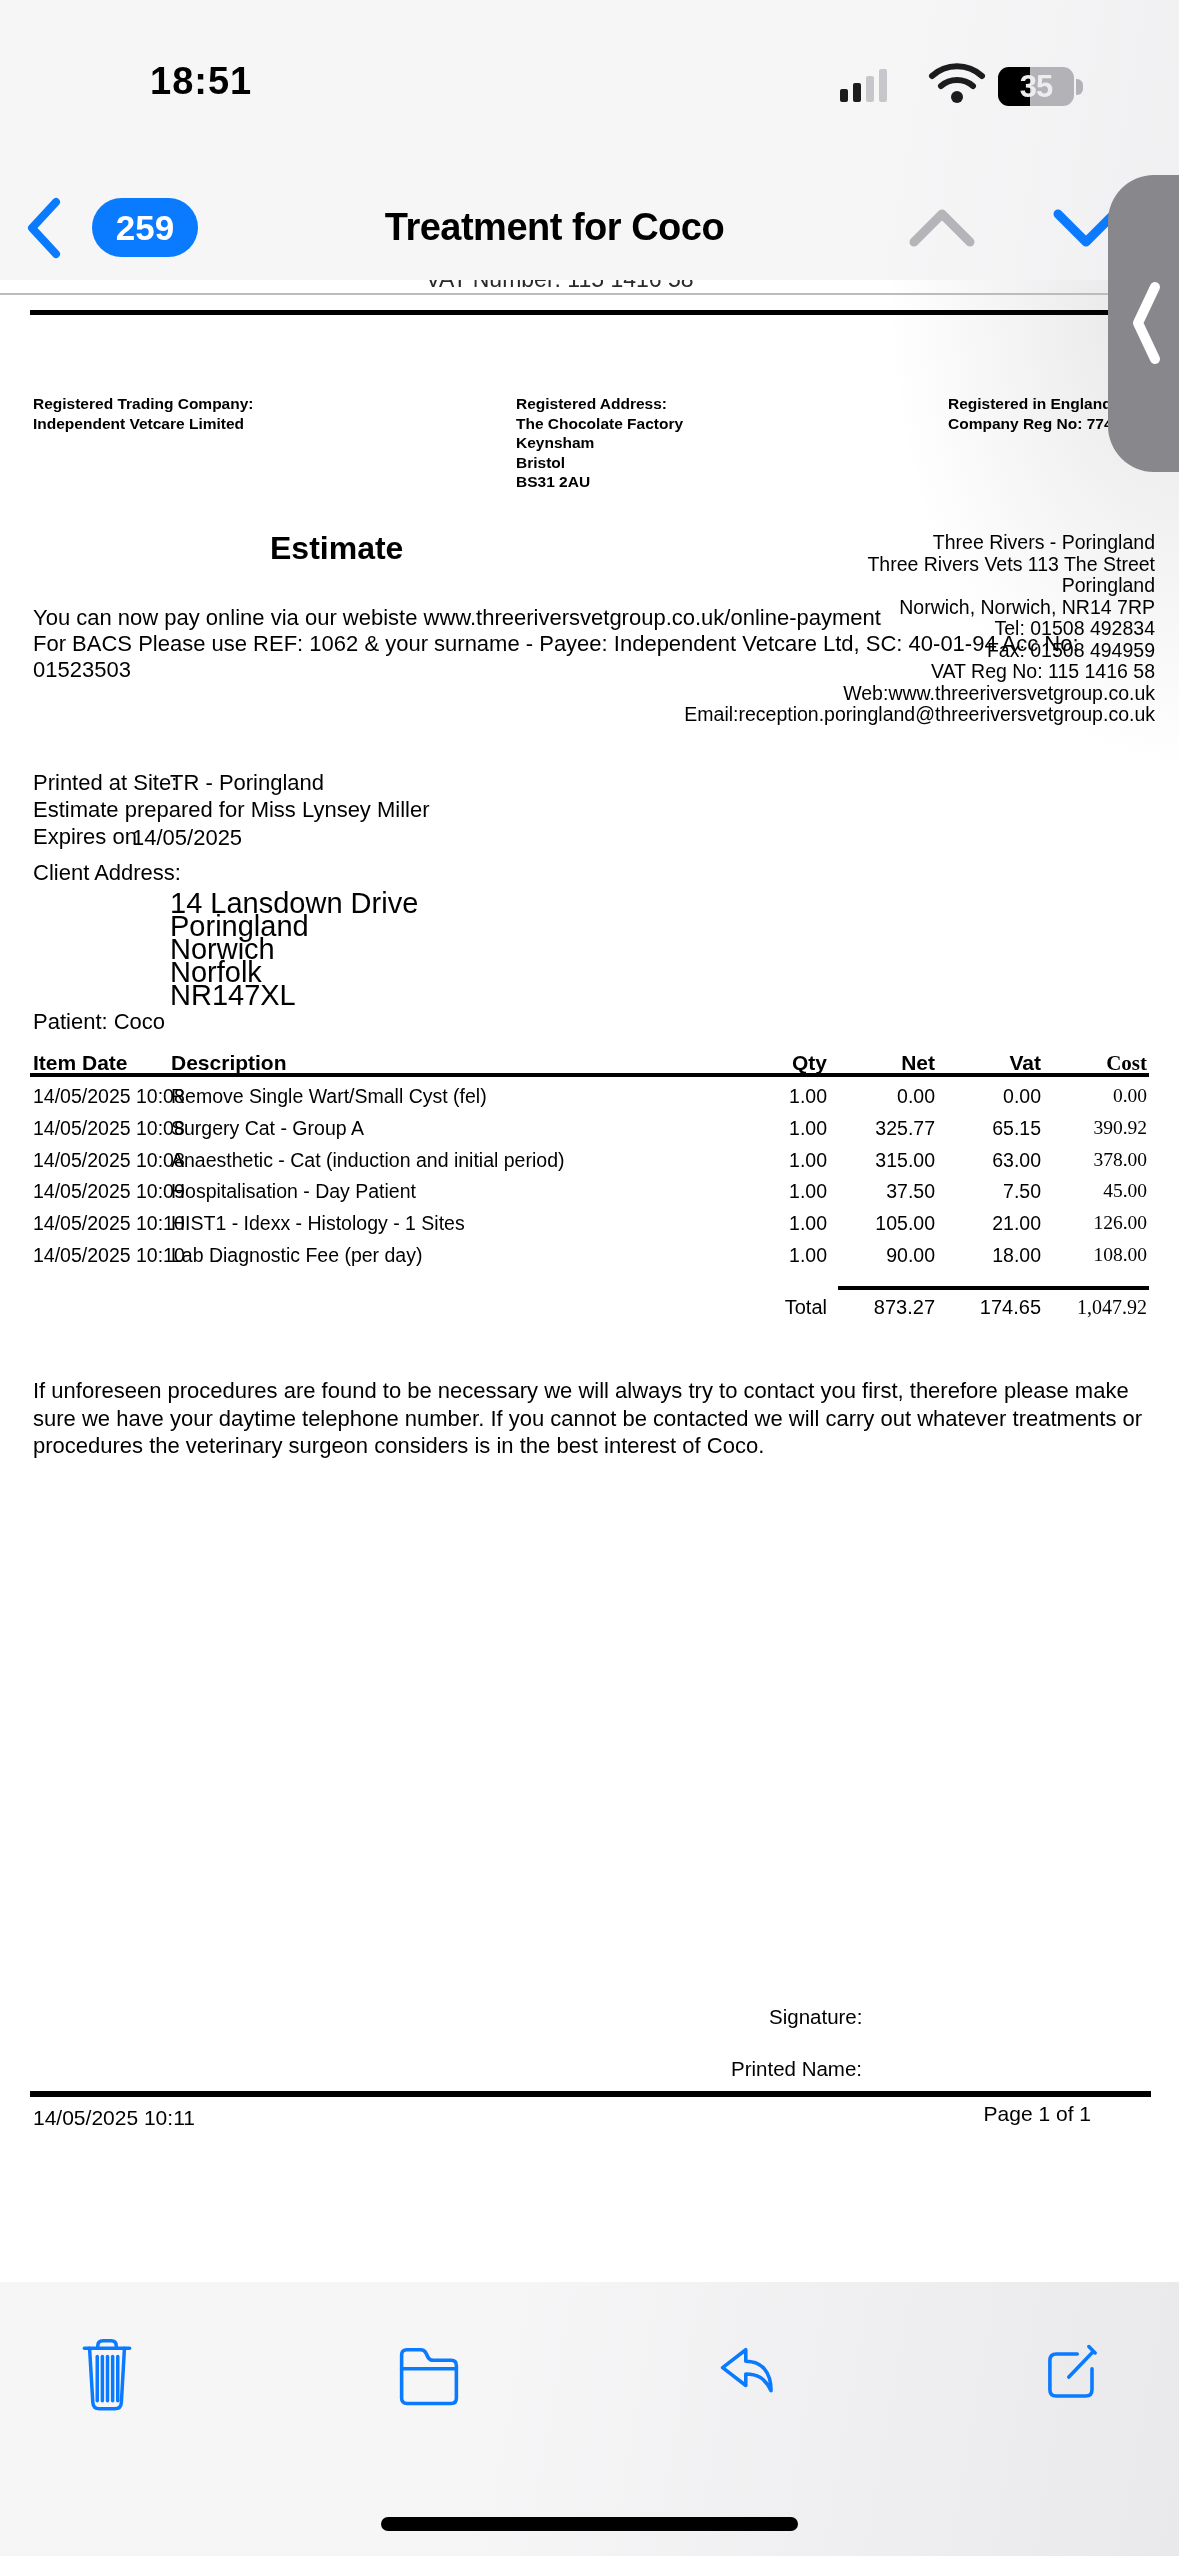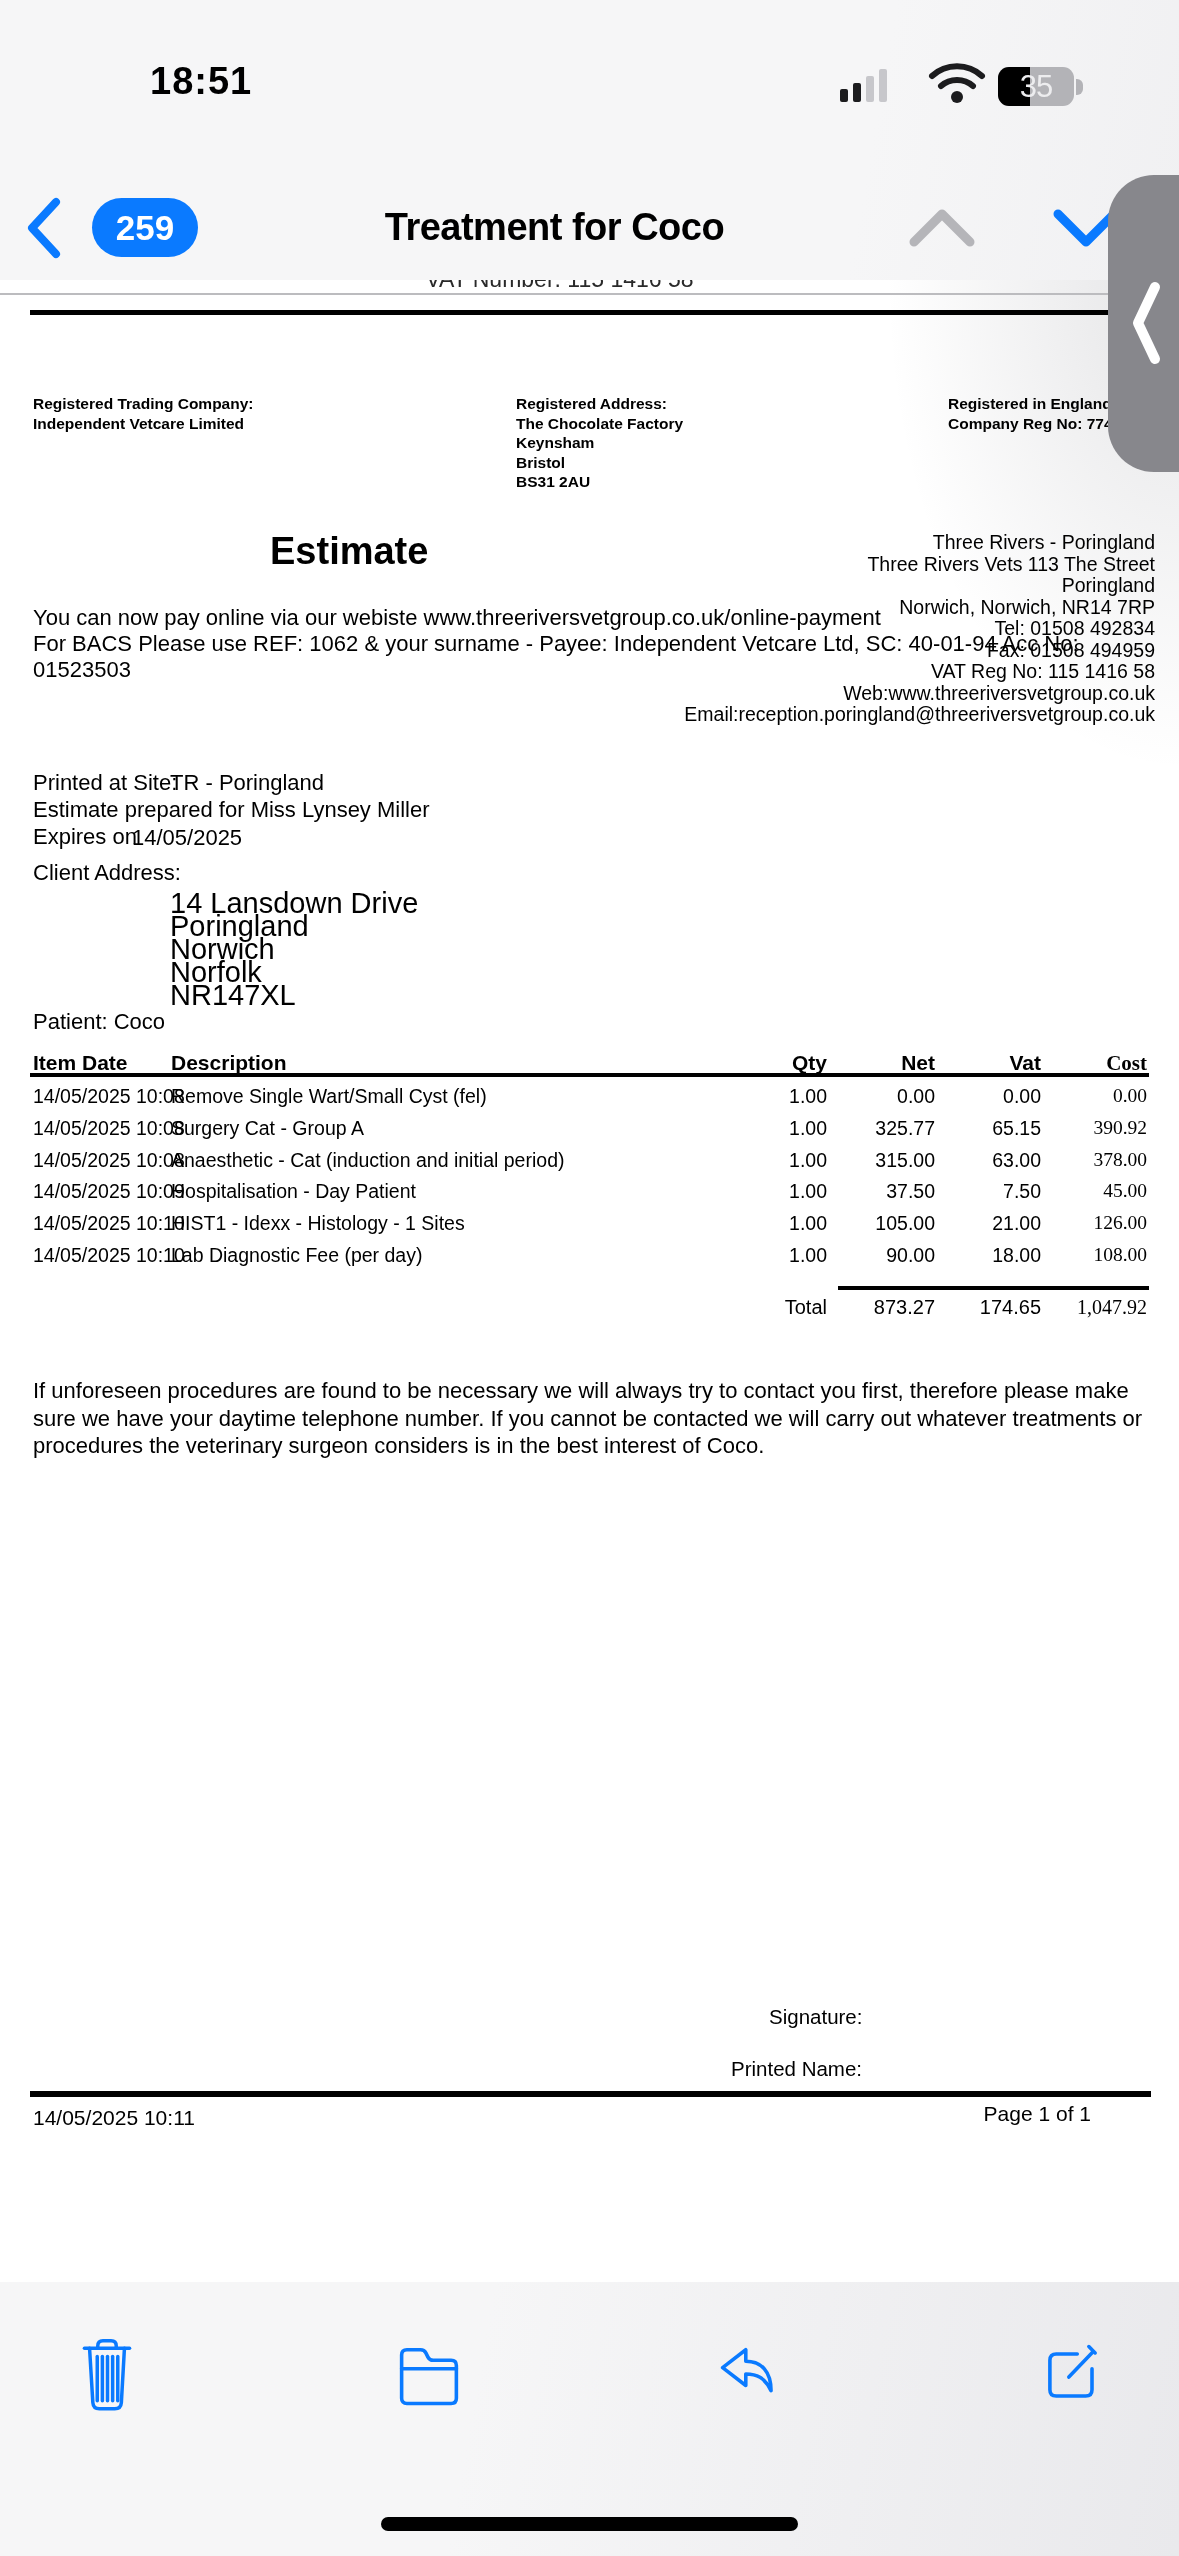--- a/index.html
+++ b/index.html
@@ -11,21 +11,21 @@
   
   .time{position:absolute;left:150px;top:60px;font-size:38px;font-weight:700;letter-spacing:1px;color:#000;}
   .sb-icons{position:absolute;left:840px;top:60px;width:250px;height:48px;}
   .sig{position:absolute;left:0;bottom:6px;display:flex;align-items:flex-end;gap:5px;}
   .sig i{display:block;width:8px;border-radius:2px;background:#1c1c1e;}
   .sig i.dim{background:#c7c7cb;}
   .wifi{position:absolute;left:88px;bottom:4px;}
   .batt{position:absolute;left:158px;bottom:2px;width:76px;height:39px;border-radius:11px;background:#b3b3b7;overflow:hidden;}
   .batt .fill{position:absolute;left:0;top:0;bottom:0;width:42%;background:#000;}
   .batt .pct{position:absolute;inset:0;display:flex;align-items:center;justify-content:center;
-    font-size:31px;font-weight:400;color:#ededef;letter-spacing:-1px;}
+    font-size:31px;font-weight:700;color:#ededef;letter-spacing:-1px;}
   .batt-nub{position:absolute;left:236px;bottom:13px;width:7px;height:16px;border-radius:0 6px 6px 0;background:#b3b3b7;}
   
   .nav-back{position:absolute;left:22px;top:196px;width:44px;height:64px;cursor:pointer;}
   .badge{position:absolute;left:92px;top:198px;min-width:106px;height:59px;border-radius:30px;background:#0a7aff;
     display:flex;align-items:center;justify-content:center;font-size:35px;font-weight:600;color:#fff;}
   .nav-title{position:absolute;left:230px;right:300px;top:206px;text-align:center;font-size:38px;font-weight:700;letter-spacing:-.5px;}
   .chev-up{position:absolute;left:906px;top:204px;}
   .chev-down{position:absolute;left:1050px;top:206px;}
   
   .handle{position:absolute;left:1108px;top:175px;width:150px;height:297px;background:#87878c;border-radius:46px;z-index:30;cursor:pointer;}
@@ -37,21 +37,21 @@
   .page *{position:absolute;}
   .clip-line{top:-14px;left:0;right:60px;text-align:center;font-size:23px;color:#2a2a2a;}
   .hairline{top:13px;left:0;right:0;height:2px;background:#bcbcbf;}
   .rule{background:#000;}
   .rule-top{top:30px;left:30px;right:30px;height:5px;}
   .payline1{top:325px;left:33px;font-size:22px;}
   .payline2{top:351px;left:33px;font-size:22px;}
   .regcol{top:114px;font-size:15.5px;font-weight:700;line-height:19.5px;white-space:nowrap;}
   .regcol div{position:static;}
   .rc1{left:33px;} .rc2{left:516px;} .rc3{left:948px;}
-  .estimate-h{top:250px;left:270px;font-size:38px;font-weight:700;}
+  .estimate-h{top:250px;left:270px;font-size:32px;font-weight:700;}
   .practice-addr{top:252px;right:24px;text-align:right;font-size:19.5px;line-height:21.5px;white-space:nowrap;}
   .practice-addr div{position:static;}
   .lbl{font-size:22px;}
   .printed-at-l{top:490px;left:33px;} .printed-at-v{top:490px;left:170px;}
   .prepared{top:517px;left:33px;}
   .expires-l{top:544px;left:33px;} .expires-v{top:545px;left:132px;}
   .client-l{top:580px;left:33px;}
   .client-lines{top:612px;left:170px;font-size:29px;line-height:23px;}
   .client-lines div{position:static;}
   .patient{top:729px;left:33px;font-size:22px;}

